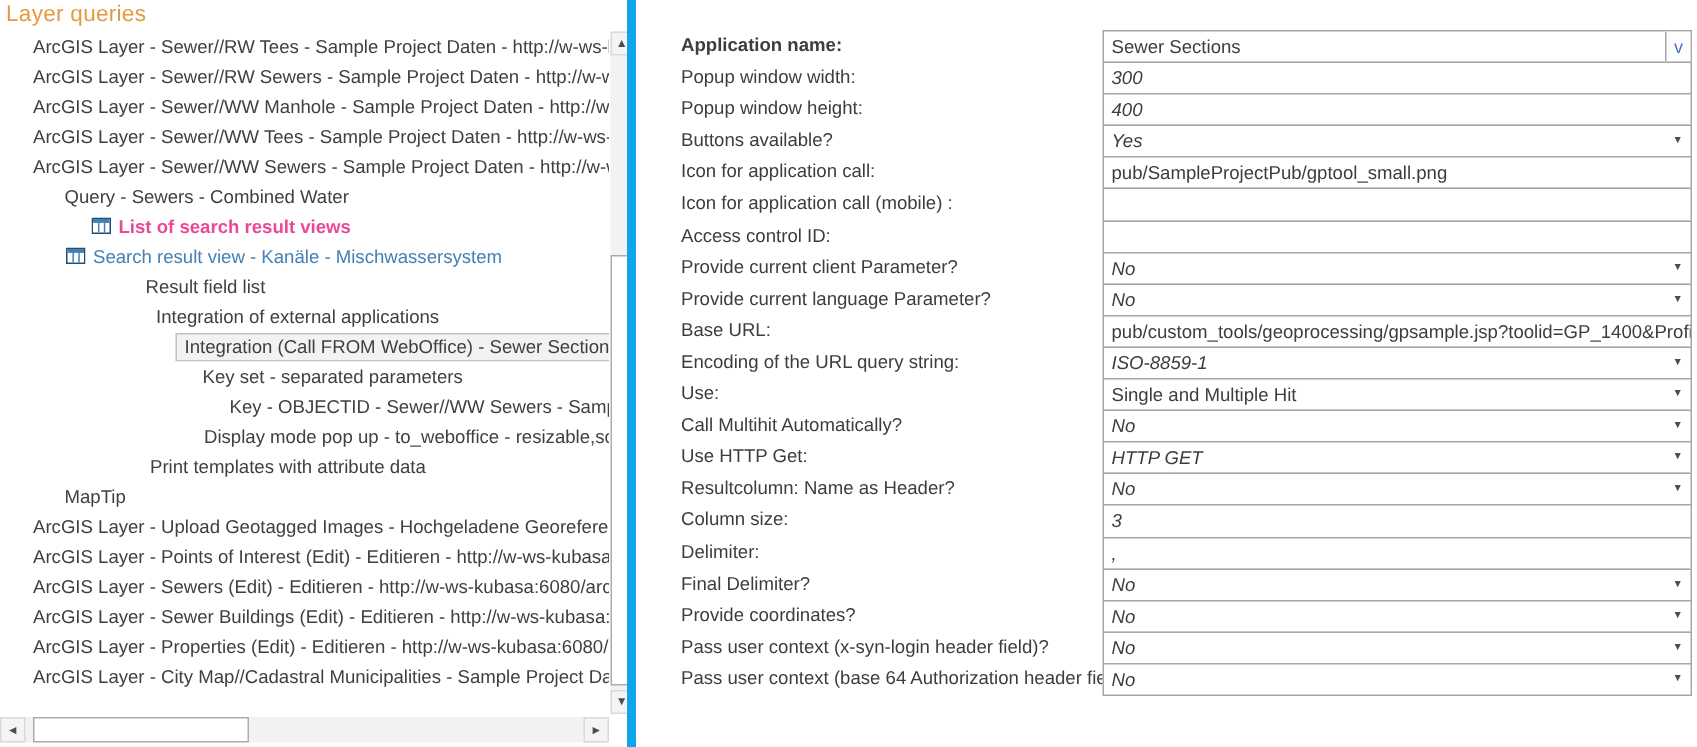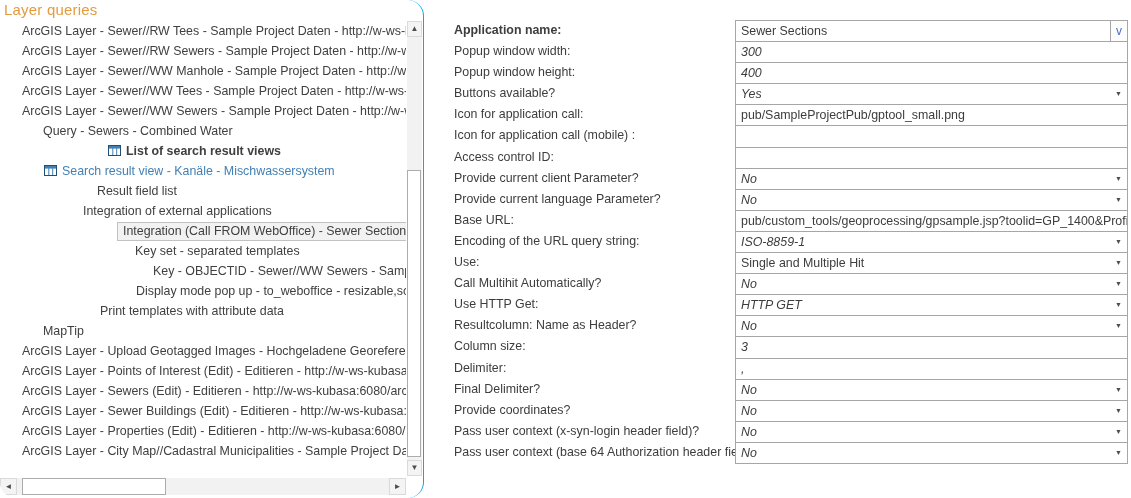--- a/index.html
+++ b/index.html
@@ -9,34 +9,34 @@
     background: #ffffff;
     font-family: "Liberation Sans", "DejaVu Sans", sans-serif;
     overflow: hidden;
     -webkit-font-smoothing: antialiased;
   }
   .root { position: relative; width: 1131px; height: 498px; }
 
   
   .tree-panel {
     position: absolute; left: 0; top: 0; width: 424px; height: 498px;
-    border-right: 1px solid #0ea5e9; background: #fff; overflow: hidden; border-radius: 16px;
+    border-right: 6px solid #0ea5e9; background: #fff; overflow: hidden;
   }
   .panel-title {
     position: absolute; left: 4px; top: 1px;
     font-size: 15px; color: #E49B3F; letter-spacing: .2px;
   }
   .tree { position: absolute; left: 0; top: 21px; width: 406px; height: 441px; overflow: hidden; }
   .trow {
     height: 20px; line-height: 20px; white-space: nowrap;
     font-size: 12.4px; color: #404040; overflow: hidden;
   }
   .trow .ti-icon { display: inline-block; vertical-align: -1px; margin-right: 5px; }
   .trow.link      { color: #4480B4; }
-  .trow.link-bold { color: #404040; font-weight: bold; margin-left: 47px; }
+  .trow.link-bold { color: #ec4899; font-weight: bold; }
   .sel-box {
     display: inline-block; height: 19px; line-height: 17px;
     background: #F2F2F2; border: 1px solid #C2C2C2; padding: 0 5px;
     color: #404040;
   }
 
   
   .vscroll {
     position: absolute; left: 407px; top: 21px; width: 15px; height: 455px;
     background: #F2F2F2;
@@ -121,27 +121,27 @@
       <div class="trow link" style="padding-left:44px">
         <span class="ti-icon"><svg width="13" height="11" viewBox="0 0 13 11">
               <rect x="0.5" y="0.5" width="12" height="10" fill="#ffffff" stroke="#1F4E79"></rect>
               <rect x="1" y="1" width="11" height="2.6" fill="#4480B4"></rect>
               <line x1="4.8" y1="1" x2="4.8" y2="10" stroke="#4480B4" stroke-width="1"></line>
               <line x1="8.7" y1="1" x2="8.7" y2="10" stroke="#4480B4" stroke-width="1"></line>
             </svg></span><span>Search result view - Kanäle - Mischwassersystem</span>
       </div>
 
       <div class="trow" style="padding-left:97px">Result field list</div>
-      <div class="trow" style="padding-left:83px">Integration of external applications</div>
+      <div class="trow" style="padding-left:104px">Integration of external applications</div>
 
       <div class="trow" style="padding-left:117px">
         <span class="sel-box">Integration (Call FROM WebOffice) - Sewer Sections</span>
       </div>
 
-      <div class="trow" style="padding-left:135px">Key set - separated templates</div>
+      <div class="trow" style="padding-left:135px">Key set - separated parameters</div>
       <div class="trow" style="padding-left:153px">Key - OBJECTID - Sewer//WW Sewers - Sample Pr</div>
       <div class="trow" style="padding-left:136px">Display mode pop up - to_weboffice - resizable,scroll</div>
       <div class="trow" style="padding-left:100px">Print templates with attribute data</div>
       <div class="trow" style="padding-left:43px">MapTip</div>
       <div class="trow" style="padding-left:22px">ArcGIS Layer - Upload Geotagged Images - Hochgeladene Georeferenzierte</div>
       <div class="trow" style="padding-left:22px">ArcGIS Layer - Points of Interest (Edit) - Editieren - http://w-ws-kubasa:6080/</div>
       <div class="trow" style="padding-left:22px">ArcGIS Layer - Sewers (Edit) - Editieren - http://w-ws-kubasa:6080/arcgis/rest</div>
       <div class="trow" style="padding-left:22px">ArcGIS Layer - Sewer Buildings (Edit) - Editieren - http://w-ws-kubasa:6080/a</div>
       <div class="trow" style="padding-left:22px">ArcGIS Layer - Properties (Edit) - Editieren - http://w-ws-kubasa:6080/arcgis/</div>
       <div class="trow" style="padding-left:22px">ArcGIS Layer - City Map//Cadastral Municipalities - Sample Project Daten - h</div>

